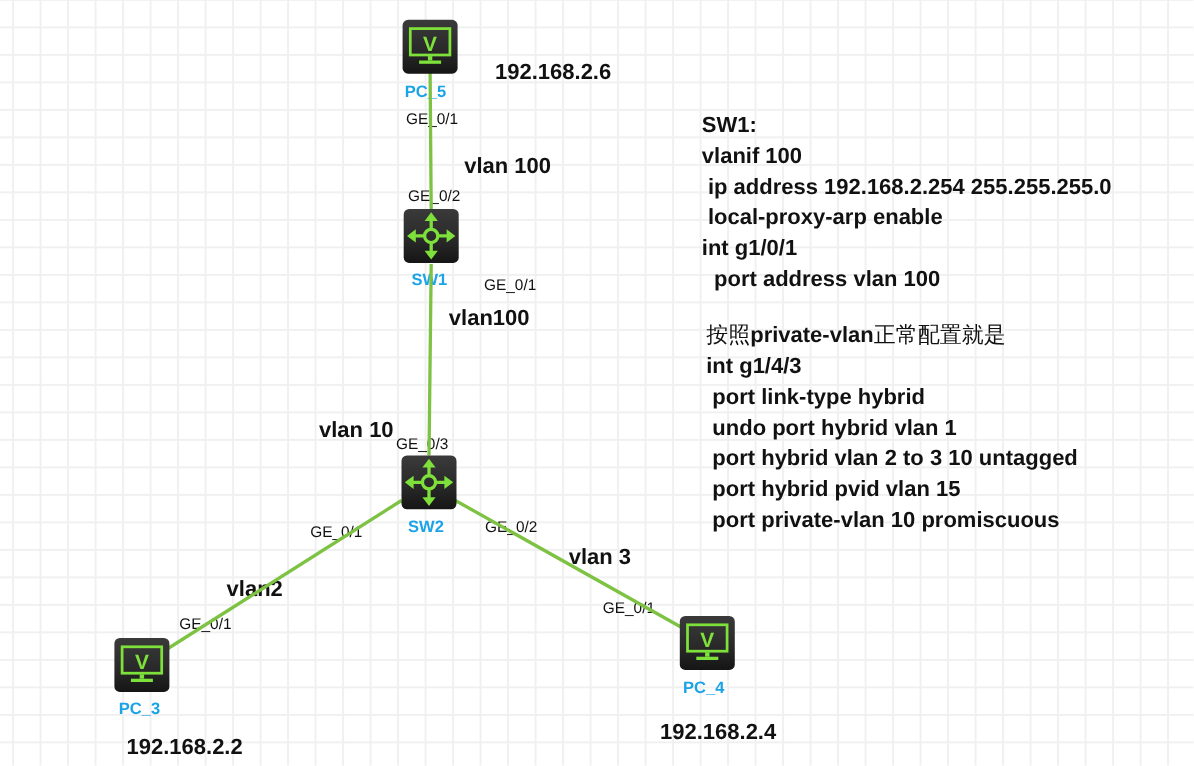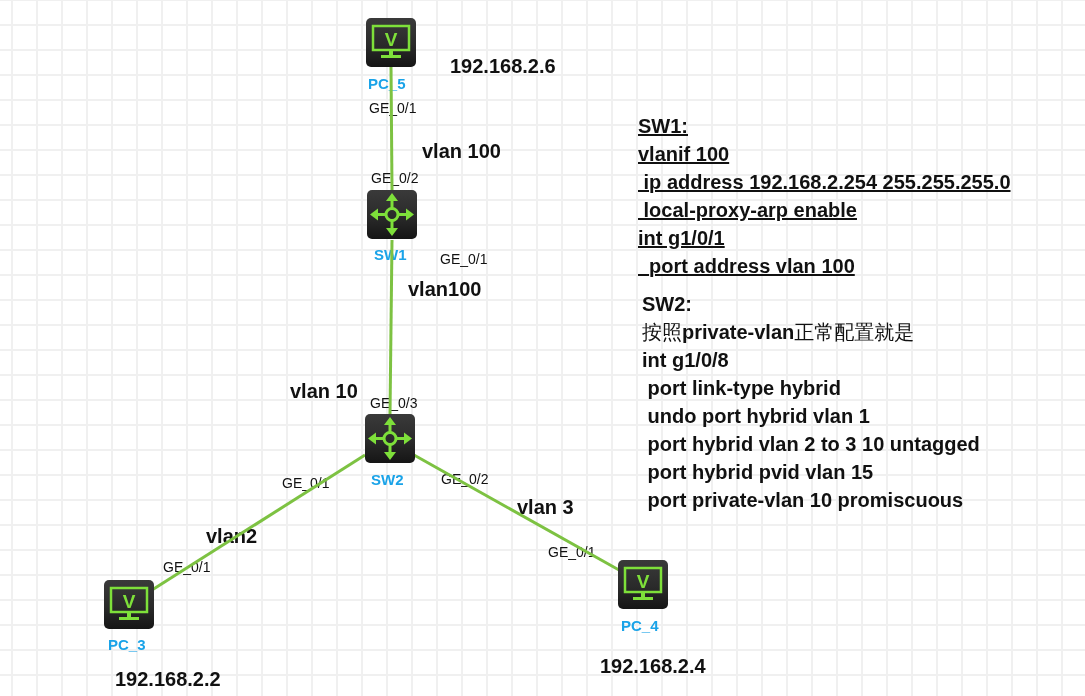--- a/index.html
+++ b/index.html
@@ -37,52 +37,51 @@
 
 <span class="abs vlan" style="left:422px; top:141px;">vlan 100</span>
 
 <span class="abs port" style="left:371px; top:171px;">GE_0/2</span>
 
 <span class="abs devname" style="left:374px; top:247px;">SW1</span>
 <span class="abs port" style="left:440px; top:252px;">GE_0/1</span>
 <span class="abs vlan" style="left:408px; top:279px;">vlan100</span>
 
 <span class="abs vlan" style="left:290px; top:381px;text-align:right;">vlan 10</span>
-<span class="abs port" style="left:370px; top:396px;">GE_0/3</span>
+<span class="abs port" style="left:360px; top:396px;">GE_0/3</span>
 
 <span class="abs devname" style="left:371px; top:472px;">SW2</span>
 <span class="abs port" style="left:282px; top:476px;">GE_0/1</span>
 <span class="abs port" style="left:441px; top:472px;">GE_0/2</span>
 
 <span class="abs vlan" style="left:206px; top:514px;margin-top:12px;">vlan2</span>
 <span class="abs vlan" style="left:517px; top:497px;">vlan 3</span>
 
 <span class="abs port" style="left:163px; top:560px;">GE_0/1</span>
 
 <span class="abs devname" style="left:108px; top:637px;">PC_3</span>
 <span class="abs ip" style="left:115px; top:669px;">192.168.2.2</span>
 
 <span class="abs port" style="left:548px; top:545px;">GE_0/1</span>
 
 <span class="abs devname" style="left:621px; top:618px;">PC_4</span>
 <span class="abs ip" style="left:600px; top:656px;">192.168.2.4</span>
 
-<div class="config" style="left:638px; top:112px;text-decoration:underline;">
+<div class="config" style="left:638px; top:100px;">
   <span class="ln">SW1:</span>
   <span class="ln">vlanif 100</span>
   <span class="ln"> ip address 192.168.2.254 255.255.255.0</span>
   <span class="ln"> local-proxy-arp enable</span>
   <span class="ln">int g1/0/1</span>
   <span class="ln">  port address vlan 100</span>
 </div>
 
 <div class="config" style="left:642px; top:290px;">
-  <span class="ln">SW2:</span>
   <span class="ln"><span class="cjk">按照</span><span>private-vlan</span><span class="cjk">正常配置就是</span></span>
-  <span class="ln">int g1/0/8</span>
+  <span class="ln">int g1/4/3</span>
   <span class="ln"> port link-type hybrid</span>
   <span class="ln"> undo port hybrid vlan 1</span>
   <span class="ln"> port hybrid vlan 2 to 3 10 untagged</span>
   <span class="ln"> port hybrid pvid vlan 15</span>
   <span class="ln"> port private-vlan 10 promiscuous</span>
 </div>
 
 <svg id="links" viewBox="0 0 1085 696">
   <line x1="391" y1="66" x2="392" y2="190" stroke="#7dc242" stroke-width="3"></line>
   <line x1="392" y1="240" x2="390" y2="414" stroke="#7dc242" stroke-width="3"></line>

